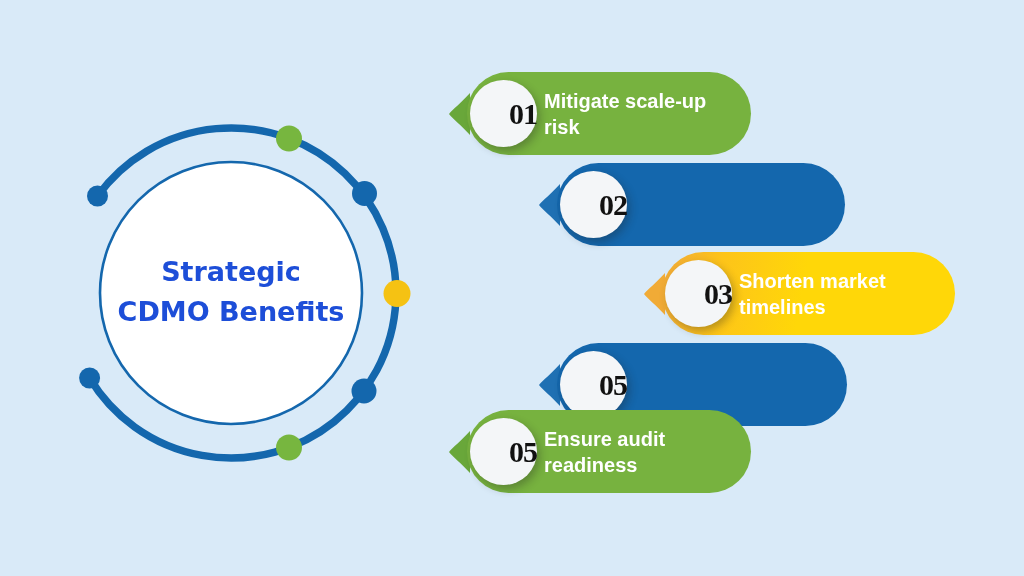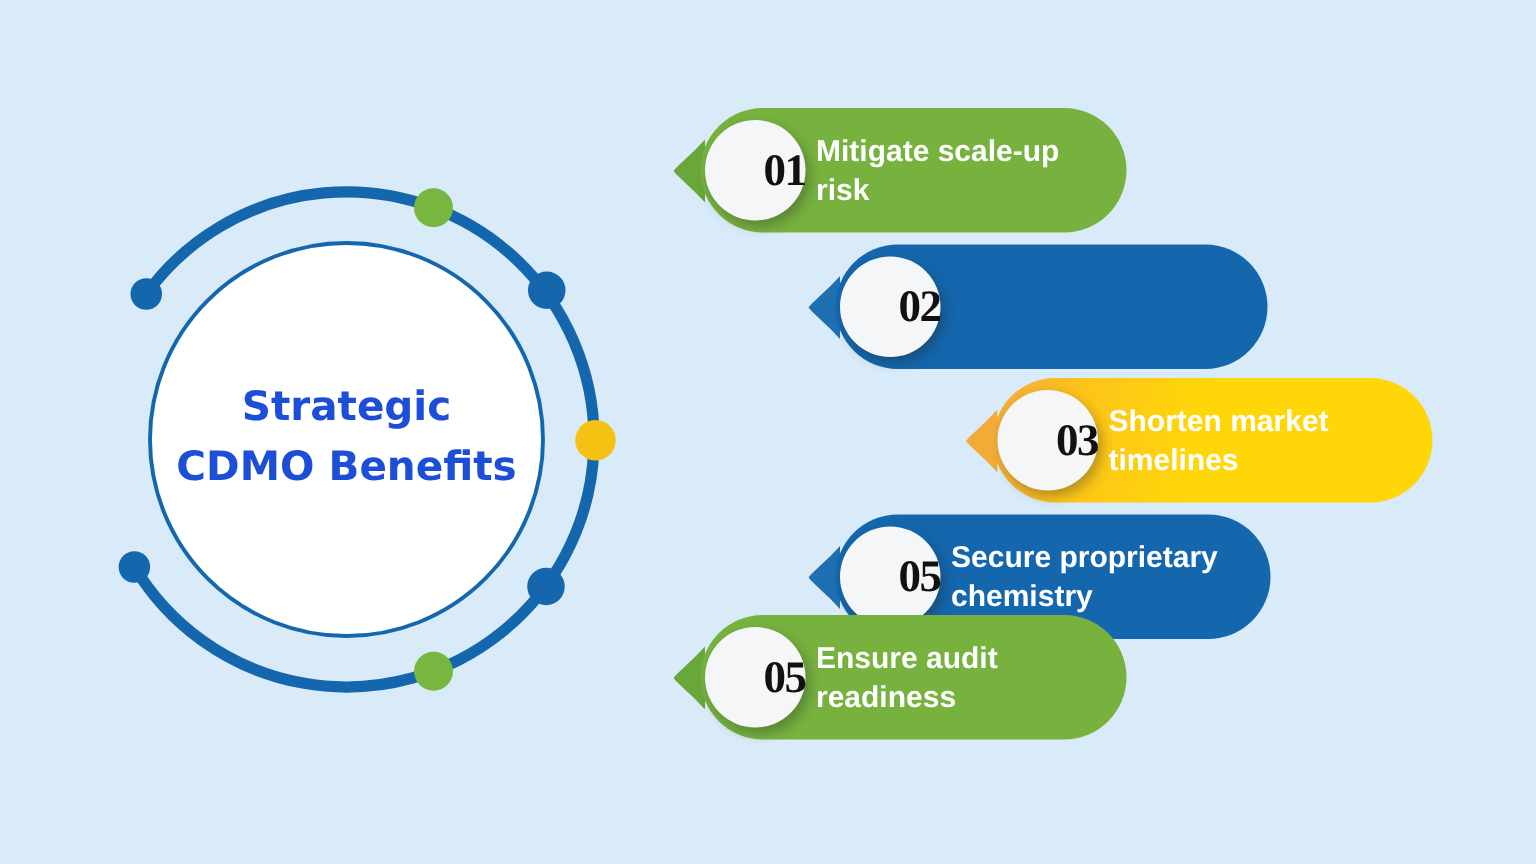--- a/index.html
+++ b/index.html
@@ -127,21 +127,20 @@
   </div>
 
   <div id="b4" class="badge blue">
     <svg class="tail" viewBox="0 0 21 42">
       <path d="M21 0 C12 10 4 16 0 21 C4 26 12 32 21 42 Z"></path>
     </svg>
     <div class="pill"></div>
     <div class="num-circle">
       <span>05</span>
     </div>
-    <div class="badge-label">Secure proprietary chemistry</div>
   </div>
 
   <div id="b5" class="badge green">
     <svg class="tail" viewBox="0 0 21 42">
       <path d="M21 0 C12 10 4 16 0 21 C4 26 12 32 21 42 Z"></path>
     </svg>
     <div class="pill"></div>
     <div class="num-circle">
       <span>05</span>
     </div>

